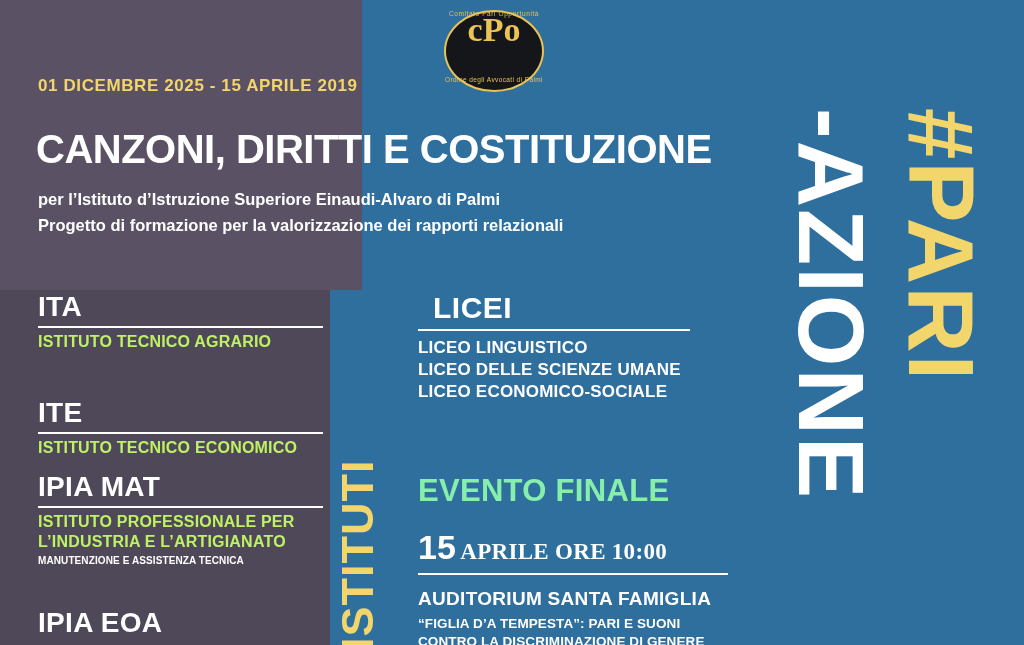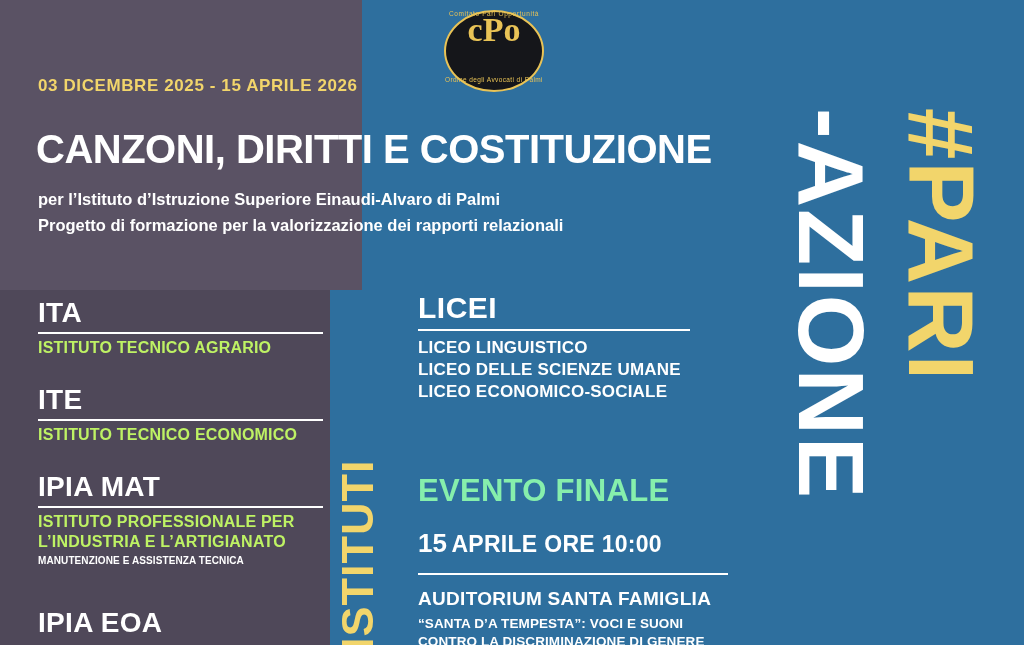--- a/index.html
+++ b/index.html
@@ -159,20 +159,21 @@
     line-height: 17px;
   }
   
   .licei-block { position: absolute; left: 418px; top: 292px; width: 290px; }
   .licei-title {
     color: #ffffff;
     font-size: 30px;
     font-weight: bold;
     letter-spacing: 0.5px;
     line-height: 32px;
+    margin-left: 15px;
   }
   .licei-rule { height: 2px; background:#ffffff; margin: 5px 0 6px 0; width: 272px;}
   .licei-item {
     color: #ffffff;
     font-size: 17px;
     font-weight: bold;
     line-height: 22px;
     letter-spacing: 0.2px;
   }
   .evento-title {
@@ -183,22 +184,22 @@
     font-weight: bold;
     letter-spacing: 0.3px;
   }
   .evento-date {
     position: absolute;
     left: 418px; top: 528px;
     color: #ffffff;
     font-weight: bold;
     white-space: nowrap;
   }
-  .evento-date .big { font-size: 26px; letter-spacing: 0px; }
-  .evento-date .small { font-size: 23px; letter-spacing: 0.3px; }
+  .evento-date .big { font-size: 34px; letter-spacing: 0px; }
+  .evento-date .small { font-size: 23px; letter-spacing: 0.3px; font-family: Liberation Serif, serif; }
   .evento-rule {
     position: absolute;
     left: 418px; top: 573px;
     width: 310px; height: 2px;
     background: #ffffff;
   }
   .evento-place {
     position: absolute;
     left: 418px; top: 588px;
     color: #ffffff;
@@ -247,38 +248,38 @@
   <div class="panel-blue"></div>
   <div class="panel-blue2"></div>
 
   <div class="logo">
     <div class="logo-circle"></div>
     <div class="logo-top-text">Comitato Pari Opportunità</div>
     <div class="logo-cpo">cPo</div>
     <div class="logo-bottom-text">Ordine degli Avvocati di Palmi</div>
   </div>
 
-  <div class="dates">03 DICEMBRE 2025 - 15 APRILE 2026</div>
+  <div class="dates">01 DICEMBRE 2025 - 15 APRILE 2019</div>
   <div class="main-title">CANZONI, DIRITTI E COSTITUZIONE</div>
   <div class="subtitle">
     <div>per l’Istituto d’Istruzione Superiore Einaudi-Alvaro di Palmi</div>
     <div>Progetto di formazione per la valorizzazione dei rapporti relazionali</div>
   </div>
 
   <div class="istituti-wrap">
     <div class="istituti-text">ISTITUTI</div>
   </div>
 
-  <div class="inst-block" style="top:292px;margin-top:6px;">
+  <div class="inst-block" style="top:292px;">
     <div class="inst-code">ITA</div>
     <div class="inst-rule"></div>
     <div class="inst-name">ISTITUTO TECNICO AGRARIO</div>
   </div>
 
-  <div class="inst-block" style="top:385px;">
+  <div class="inst-block" style="top:398px;">
     <div class="inst-code">ITE</div>
     <div class="inst-rule"></div>
     <div class="inst-name">ISTITUTO TECNICO ECONOMICO</div>
   </div>
 
   <div class="inst-block" style="top:472px;">
     <div class="inst-code">IPIA MAT</div>
     <div class="inst-rule"></div>
     <div class="inst-name">ISTITUTO PROFESSIONALE PER L’INDUSTRIA E L’ARTIGIANATO</div>
     <div class="inst-sub">MANUTENZIONE E ASSISTENZA TECNICA</div>
@@ -297,20 +298,20 @@
   </div>
 
   <div class="evento-title">EVENTO FINALE</div>
   <div class="evento-date">
     <span class="big">15</span>
     <span class="small">APRILE ORE 10:00</span>
   </div>
   <div class="evento-rule"></div>
   <div class="evento-place">AUDITORIUM SANTA FAMIGLIA</div>
   <div class="evento-desc">
-    <div>“SANTA D’A TEMPESTA”: VOCI E SUONI</div>
+    <div>“FIGLIA D’A TEMPESTA”: PARI E SUONI</div>
     <div>CONTRO LA DISCRIMINAZIONE DI GENERE</div>
   </div>
 
   <div class="vert-word vert-azione">-AZIONE</div>
   <div class="vert-word vert-pari">#PARI</div>
 
 </div>
 
 </body></html>

